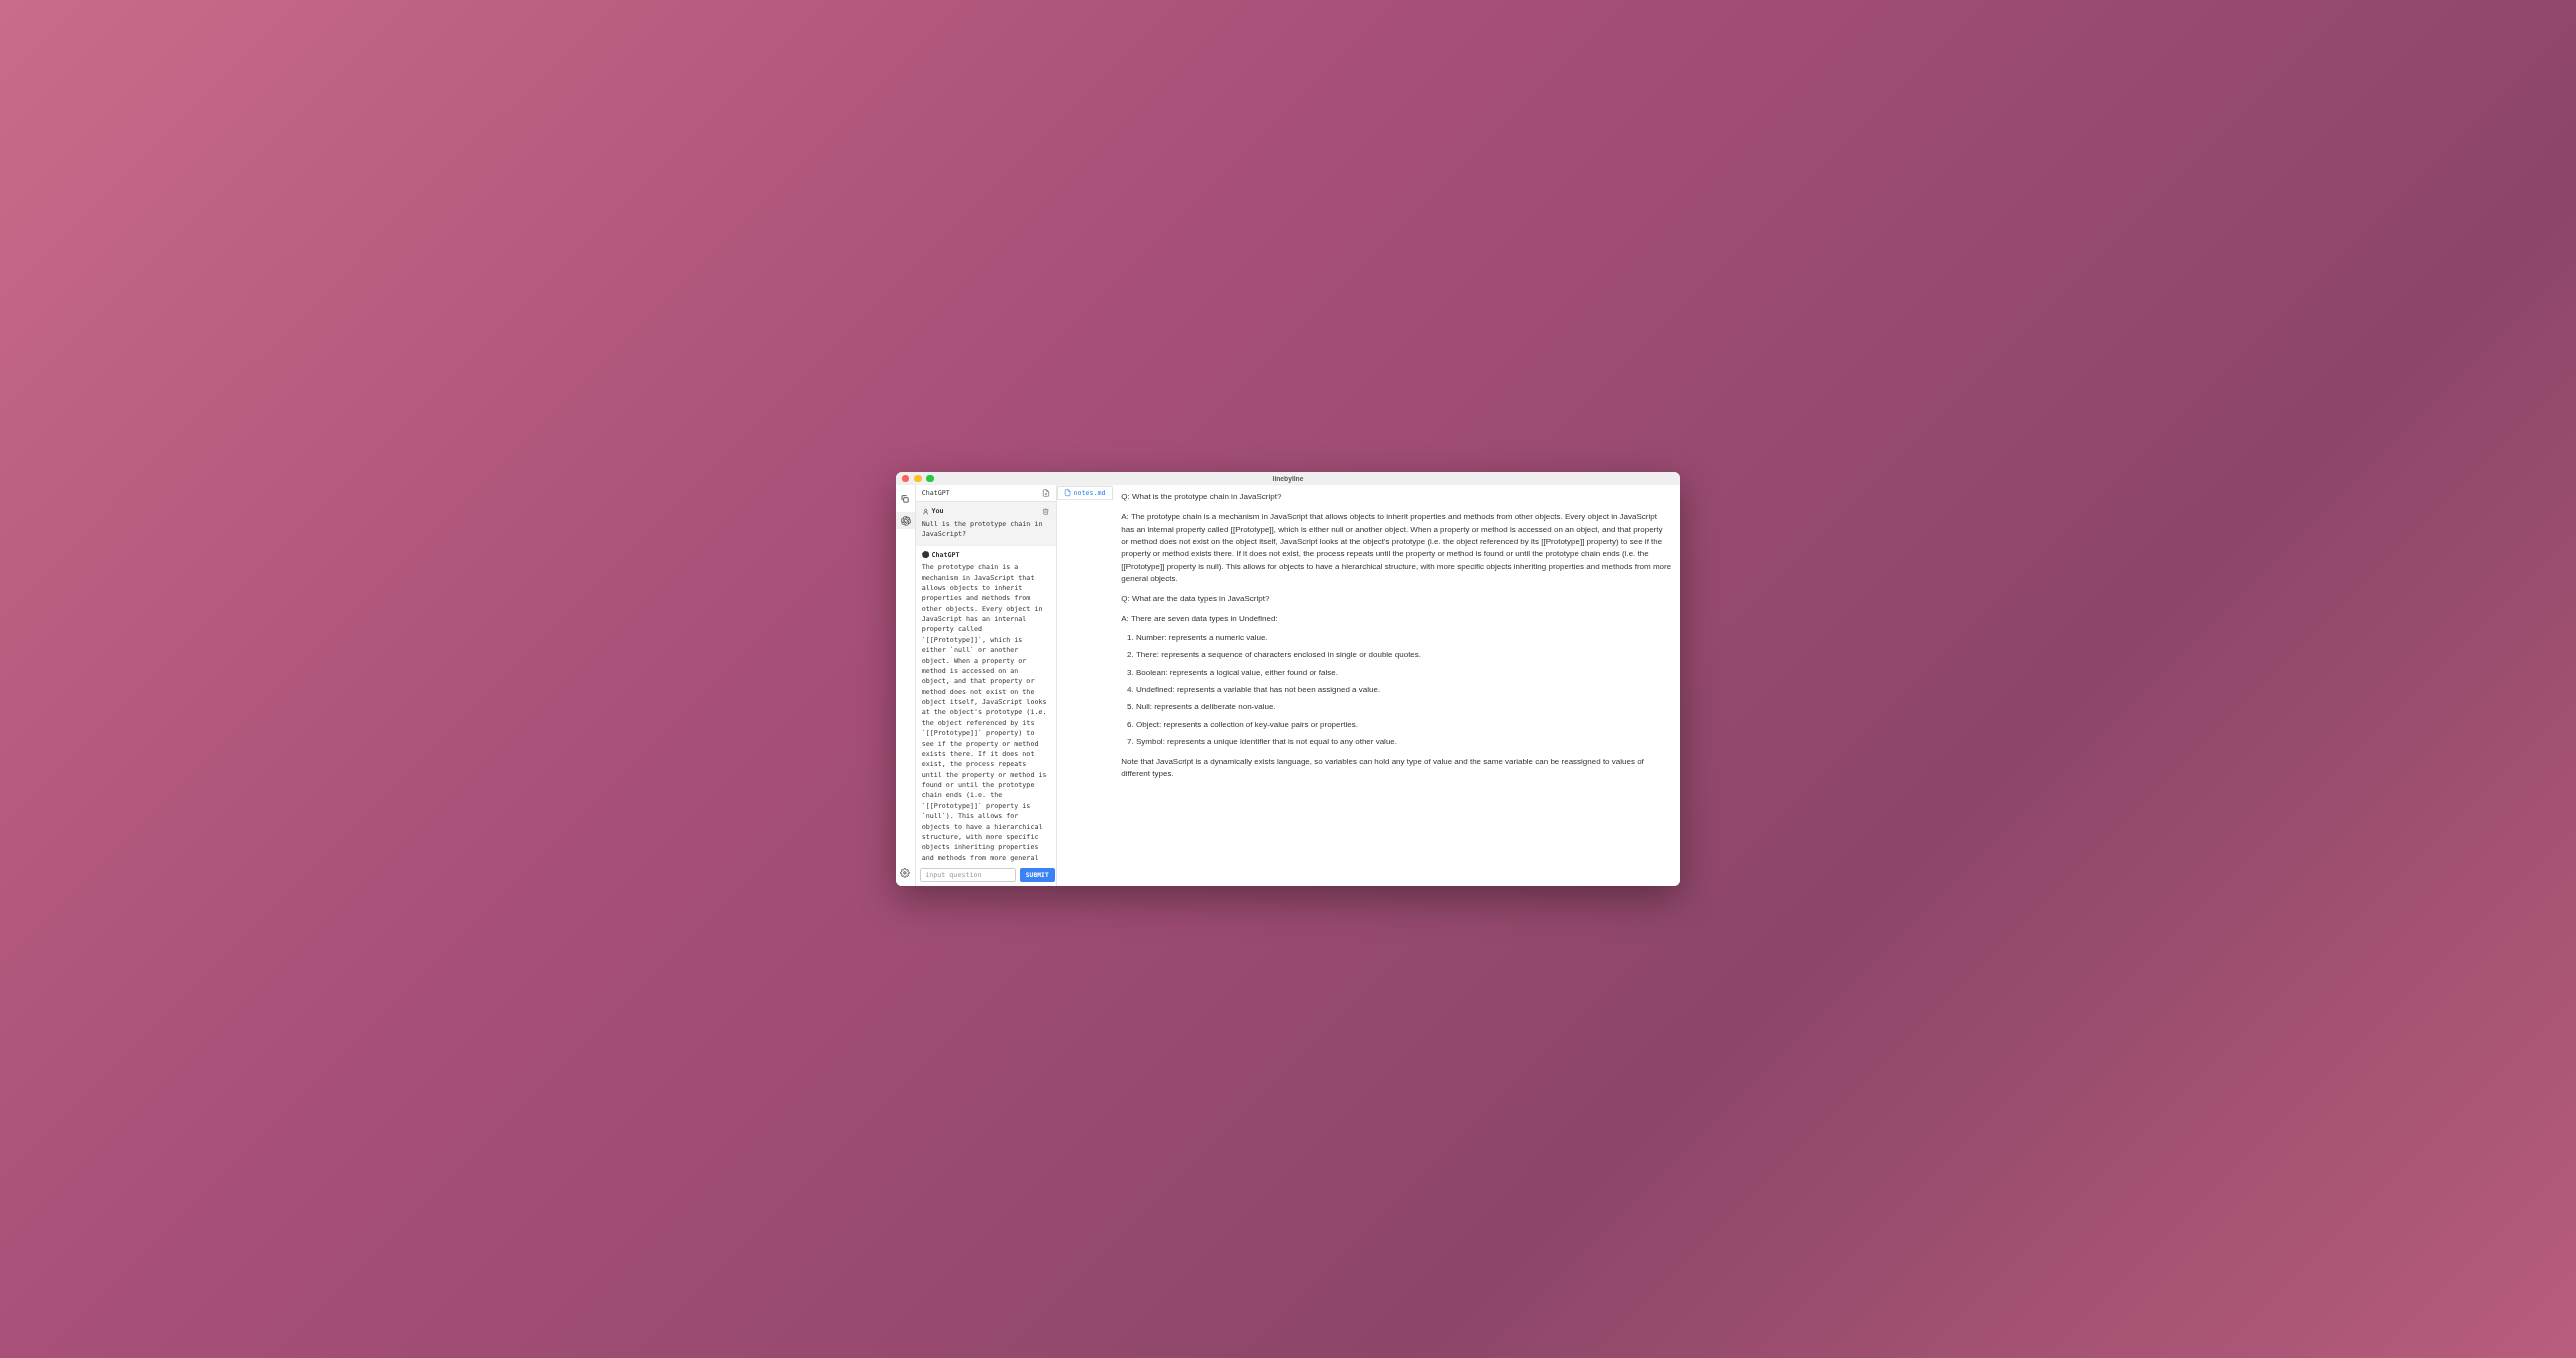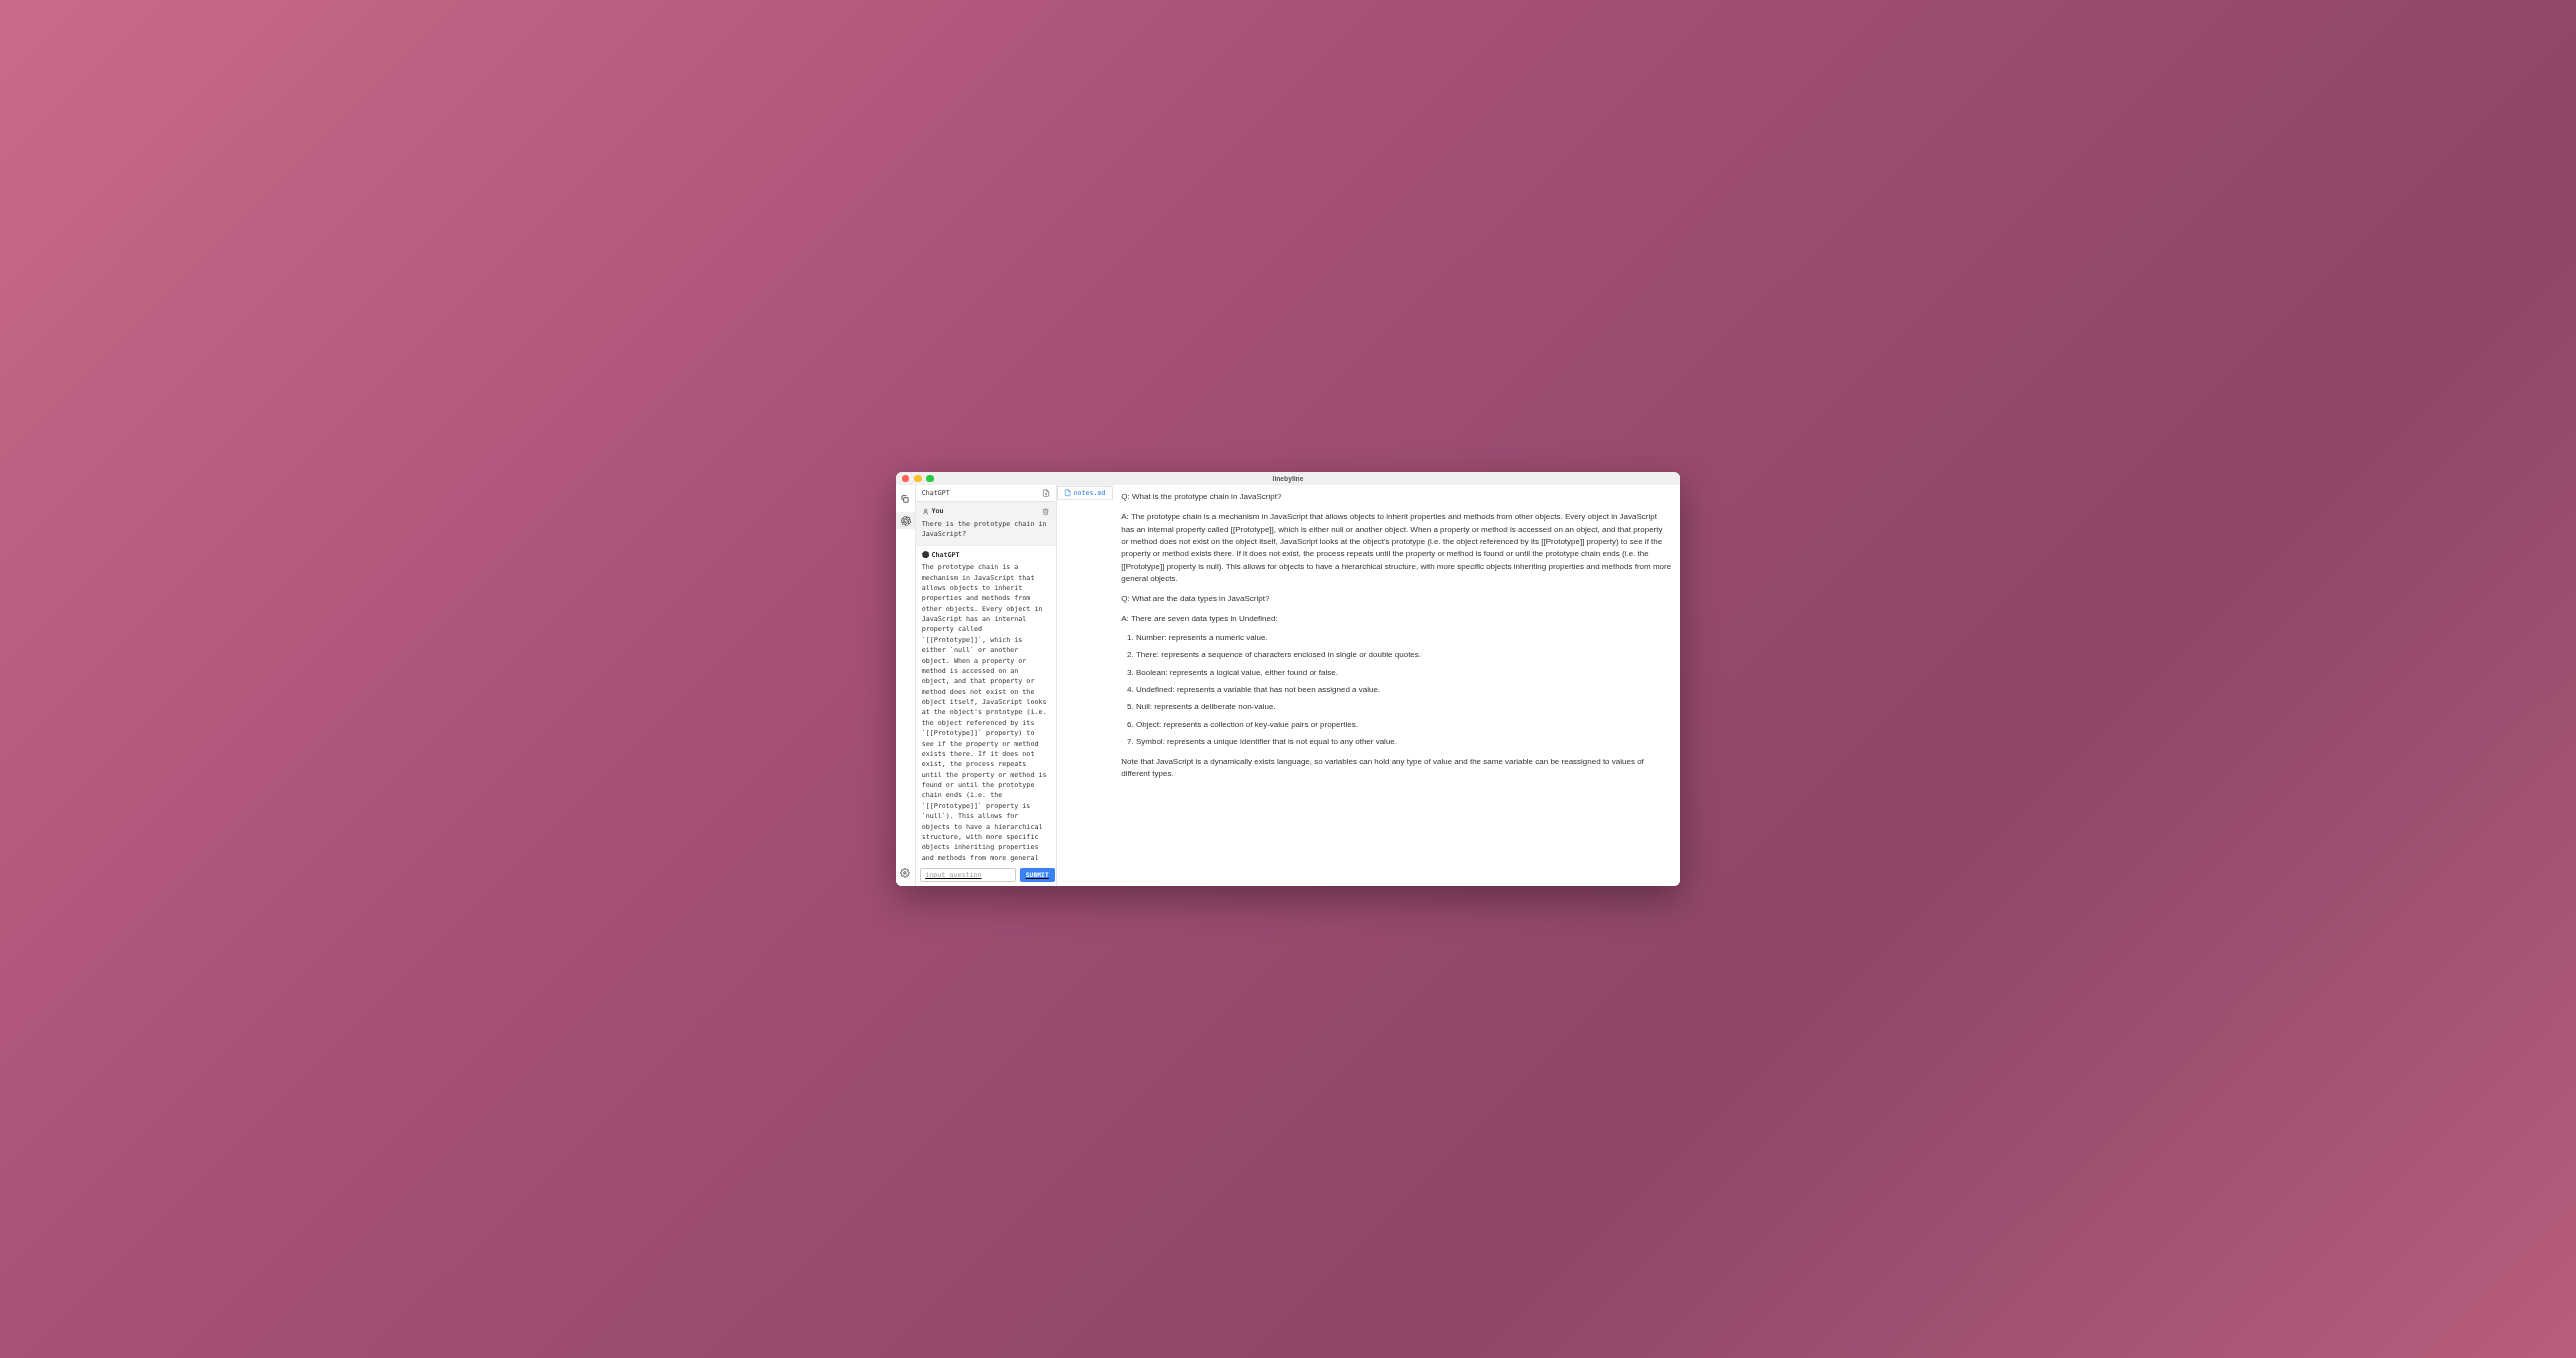--- a/index.html
+++ b/index.html
@@ -77,21 +77,20 @@
     .msg-author svg { flex-shrink: 0; }
     .delete-icon { cursor: pointer; color: #666; display: flex; }
     .msg-body {
       font-family: ui-monospace, Menlo, monospace;
       font-size: 6.7px; line-height: 1.55; color: #333;
       word-wrap: break-word;
     }
     .inputrow {
       display: flex; align-items: flex-end; gap: 3.7px;
       padding: 3.7px 4.9px;
-      text-decoration: underline;
     }
     .question-input {
       flex: 1; height: 14.7px; padding: 1.2px 3.7px;
       font-family: ui-monospace, Menlo, monospace; font-size: 6.7px;
       border: 0.6px solid #ccc; border-radius: 1.8px;
       color: #333;
     }
     .question-input::placeholder { color: #999; }
     .submit-btn {
       height: 14.7px; padding: 0 6.1px;
@@ -189,21 +188,21 @@
             </span>
             <span class="delete-icon">
               <svg width="7.3" height="7.3" viewBox="0 0 24 24" fill="none" stroke="currentColor" stroke-width="2">
                   <polyline points="3 6 5 6 21 6"></polyline>
                   <path d="M19 6l-1 14a2 2 0 0 1-2 2H8a2 2 0 0 1-2-2L5 6"></path>
                   <path d="M10 11v6M14 11v6"></path>
                   <path d="M9 6V4a1 1 0 0 1 1-1h4a1 1 0 0 1 1 1v2"></path>
                 </svg>
             </span>
           </div>
-          <div class="msg-body">There is the prototype chain in JavaScript?</div>
+          <div class="msg-body">Null is the prototype chain in JavaScript?</div>
         </div>
 
         <div class="msg">
           <div class="msg-head">
             <span class="msg-author">
               <svg width="7.3" height="7.3" viewBox="0 0 24 24" fill="currentColor">
                   <path d="M22.28 9.82a5.98 5.98 0 0 0-.52-4.91 6.05 6.05 0 0 0-6.51-2.9A5.98 5.98 0 0 0 10.74 0a6.05 6.05 0 0 0-5.77 4.19 5.98 5.98 0 0 0-4 2.9 6.05 6.05 0 0 0 .74 7.1 5.98 5.98 0 0 0 .52 4.91 6.05 6.05 0 0 0 6.51 2.9A5.98 5.98 0 0 0 13.26 24a6.05 6.05 0 0 0 5.77-4.19 5.98 5.98 0 0 0 4-2.9 6.05 6.05 0 0 0-.75-7.09z"></path>
                 </svg>
               <span>ChatGPT</span>
             </span>

